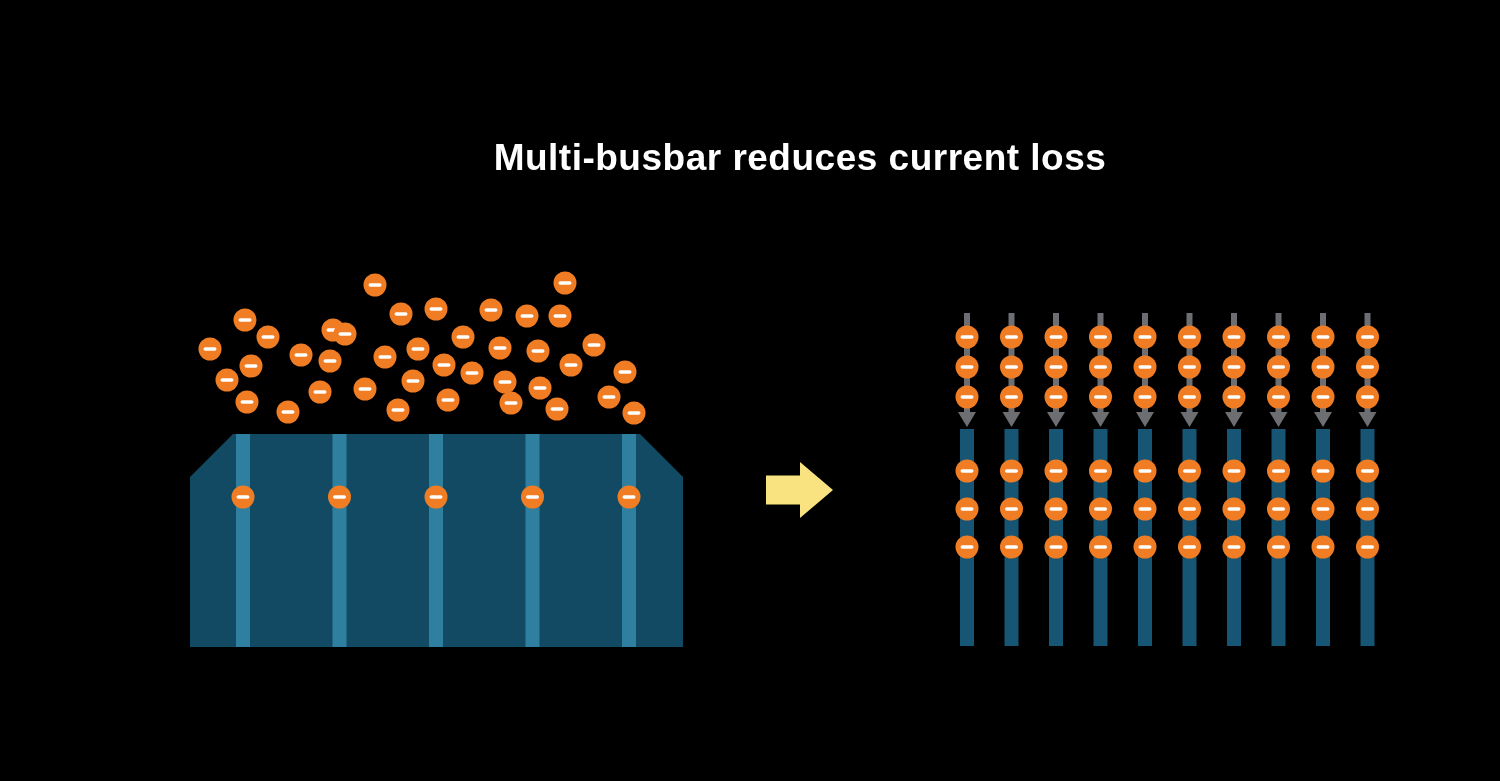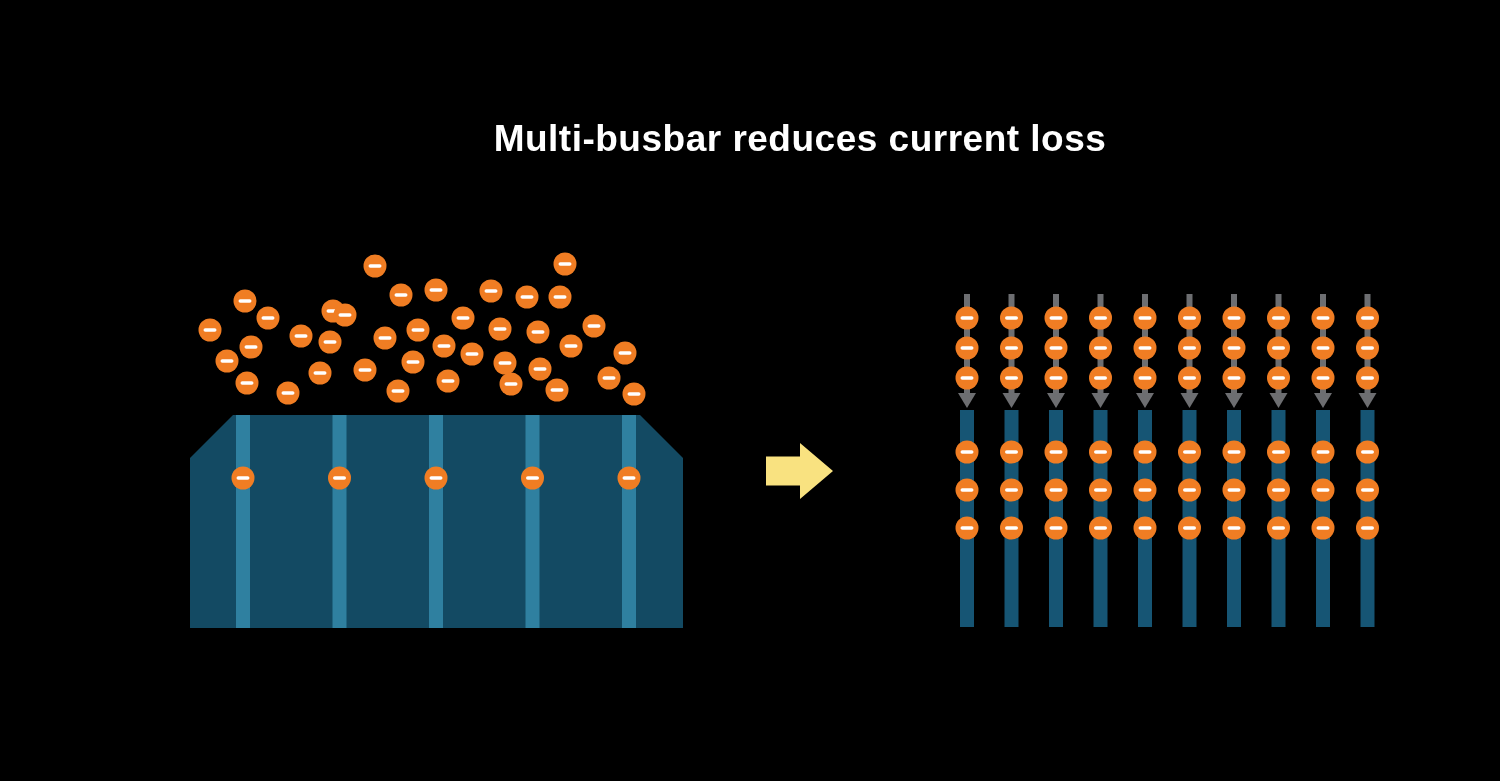--- a/index.html
+++ b/index.html
@@ -10,20 +10,21 @@
     width: 1500px;
     height: 781px;
     background: #000000;
     position: relative;
     overflow: hidden;
     font-family: "Liberation Sans", sans-serif;
   }
   .stage {
     position: absolute;
     inset: 0;
+    margin-top: 19px;
   }
   .diagram-title {
     position: absolute;
     top: 118px;
     left: 0;
     width: 1600px;
     text-align: center;
     color: #ffffff;
     font-size: 37px;
     font-weight: 700;

